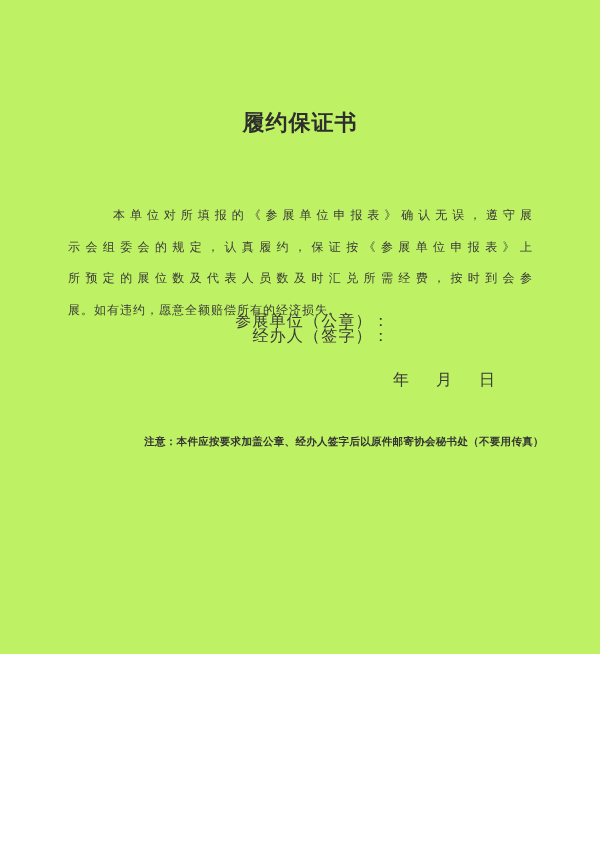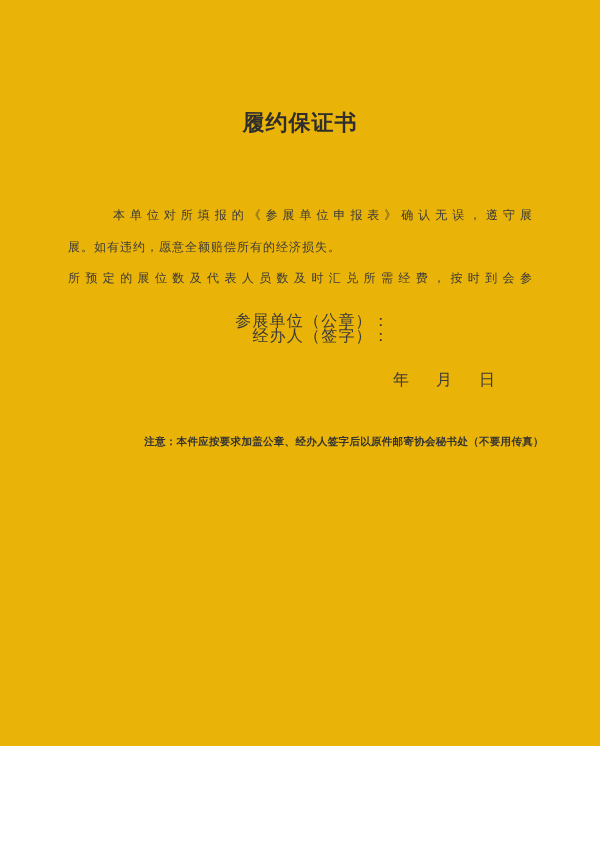--- a/index.html
+++ b/index.html
@@ -3,22 +3,22 @@
 <meta charset="utf-8">
 <style>
   html, body {
     margin: 0;
     padding: 0;
     background: #ffffff;
   }
   .page {
     position: relative;
     width: 600px;
-    height: 746px;
-    background: #eab308;
+    height: 654px;
+    background: #bef264;
     font-family: "Liberation Serif", "DejaVu Serif", serif;
     color: #3a3a3a;
     overflow: hidden;
   }
   .doc-title {
     position: absolute;
     top: 108px;
     left: 0;
     width: 100%;
     text-align: center;
@@ -82,22 +82,23 @@
 </style>
 </head>
 <body>
 
 <div class="page">
 
   <div class="doc-title">履约保证书</div>
 
   <div class="body-text">
     <div class="body-line first">本单位对所填报的《参展单位申报表》确认无误，遵守展</div>
+    <div class="body-line">示会组委会的规定，认真履约，保证按《参展单位申报表》上</div>
+    <div class="body-line">所预定的展位数及代表人员数及时汇兑所需经费，按时到会参</div>
     <div class="body-line last">展。如有违约，愿意全额赔偿所有的经济损失。</div>
-    <div class="body-line">所预定的展位数及代表人员数及时汇兑所需经费，按时到会参</div>
   </div>
 
   <div class="sig-line sig-unit">参展单位（公章）：</div>
 
   <div class="sig-line sig-handler">经办人（签字）：</div>
 
   <div class="date-line">
     <span>年</span>
     <span>月</span>
     <span>日</span>

